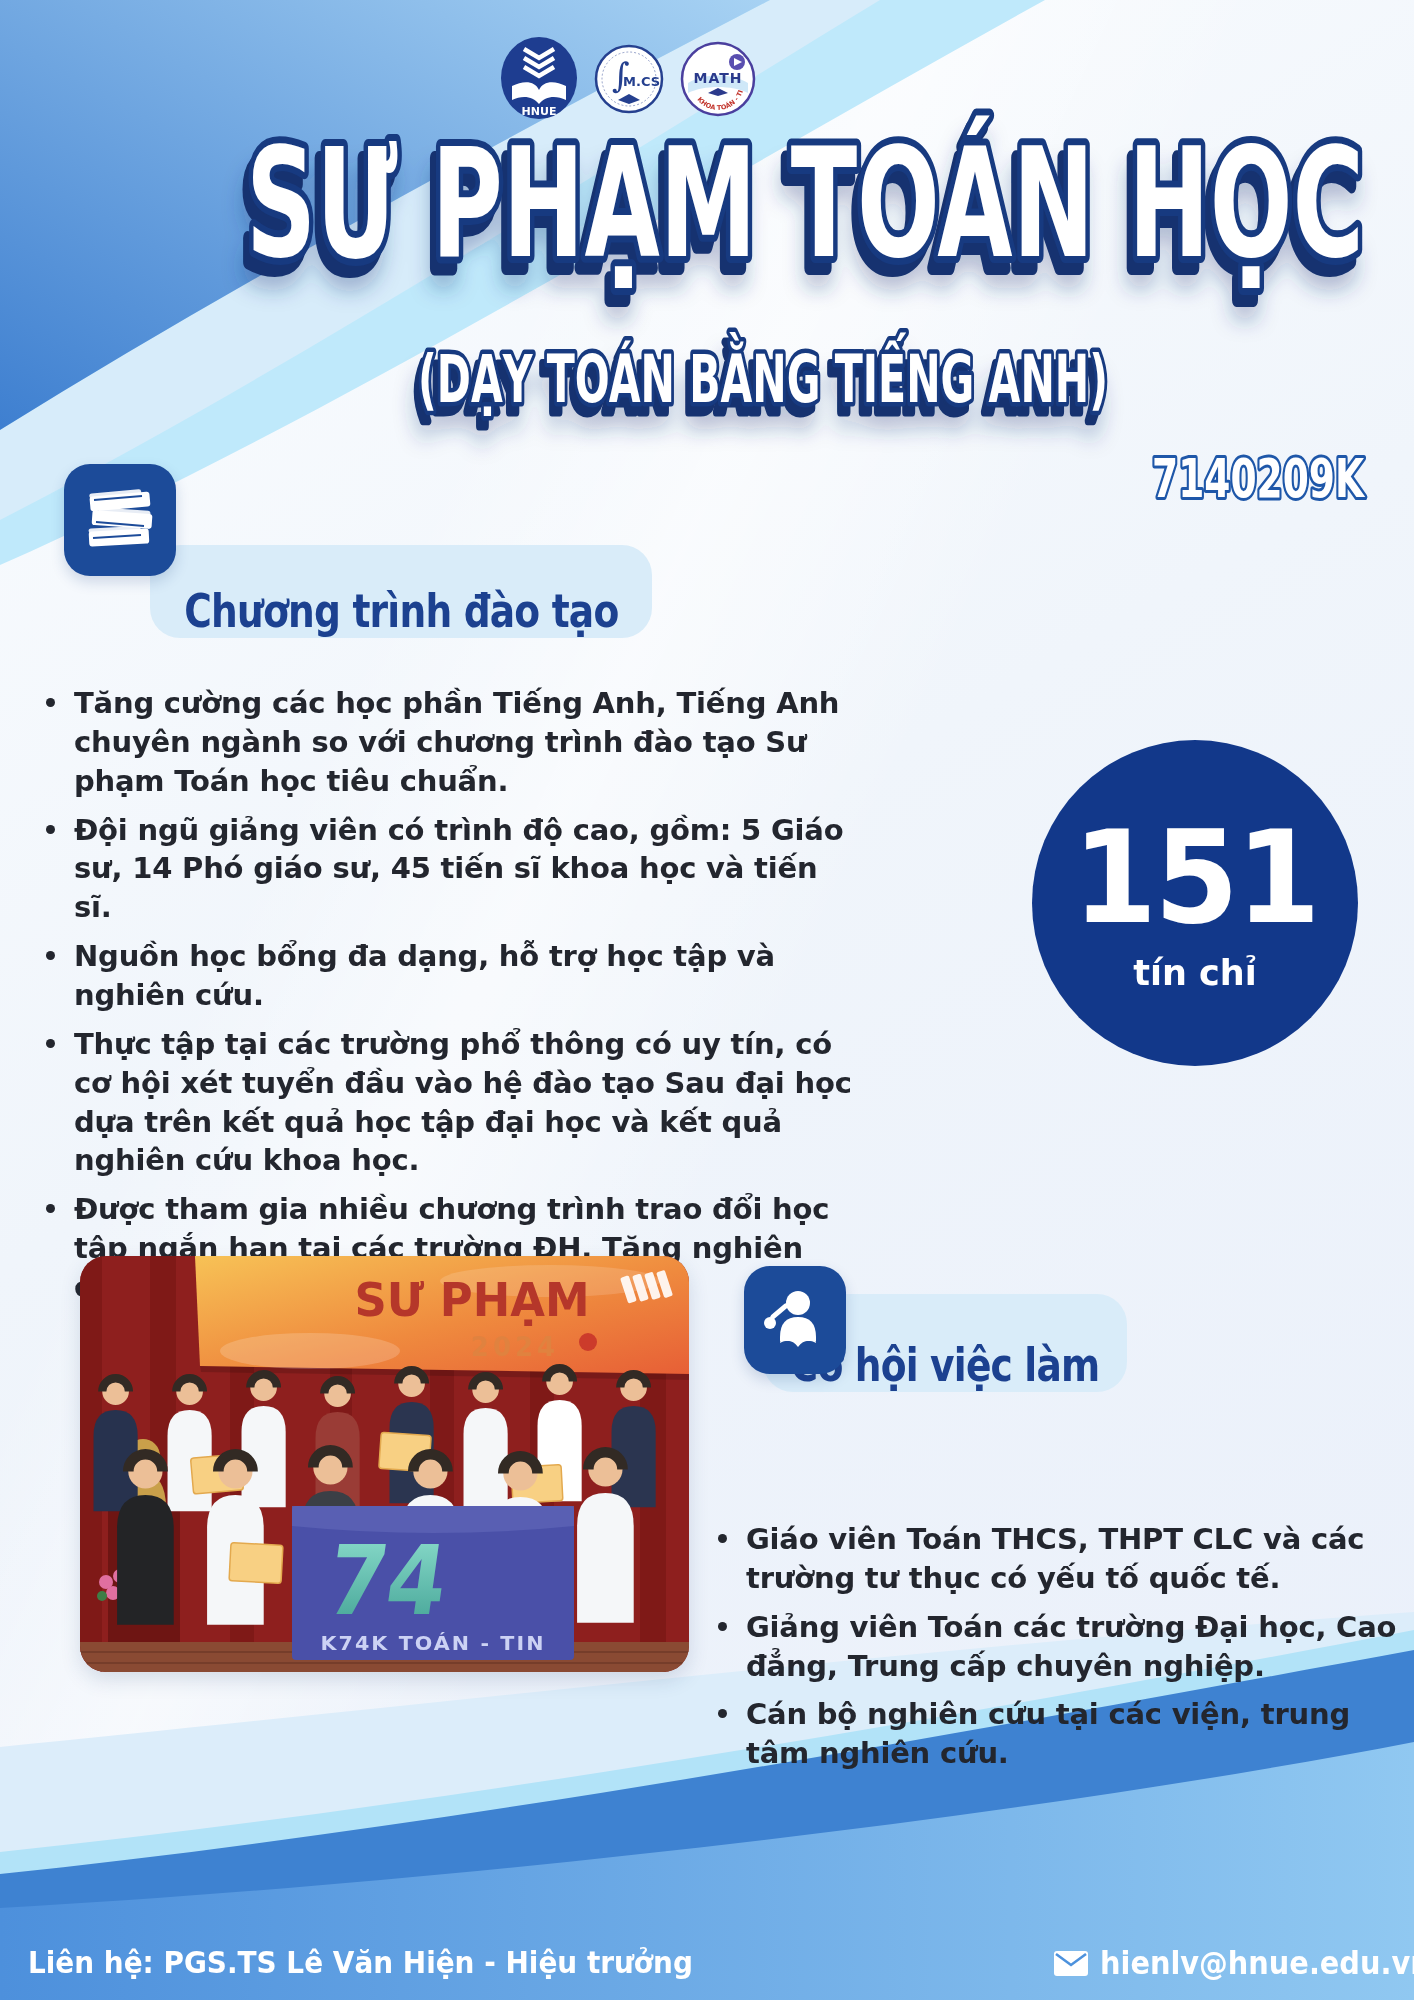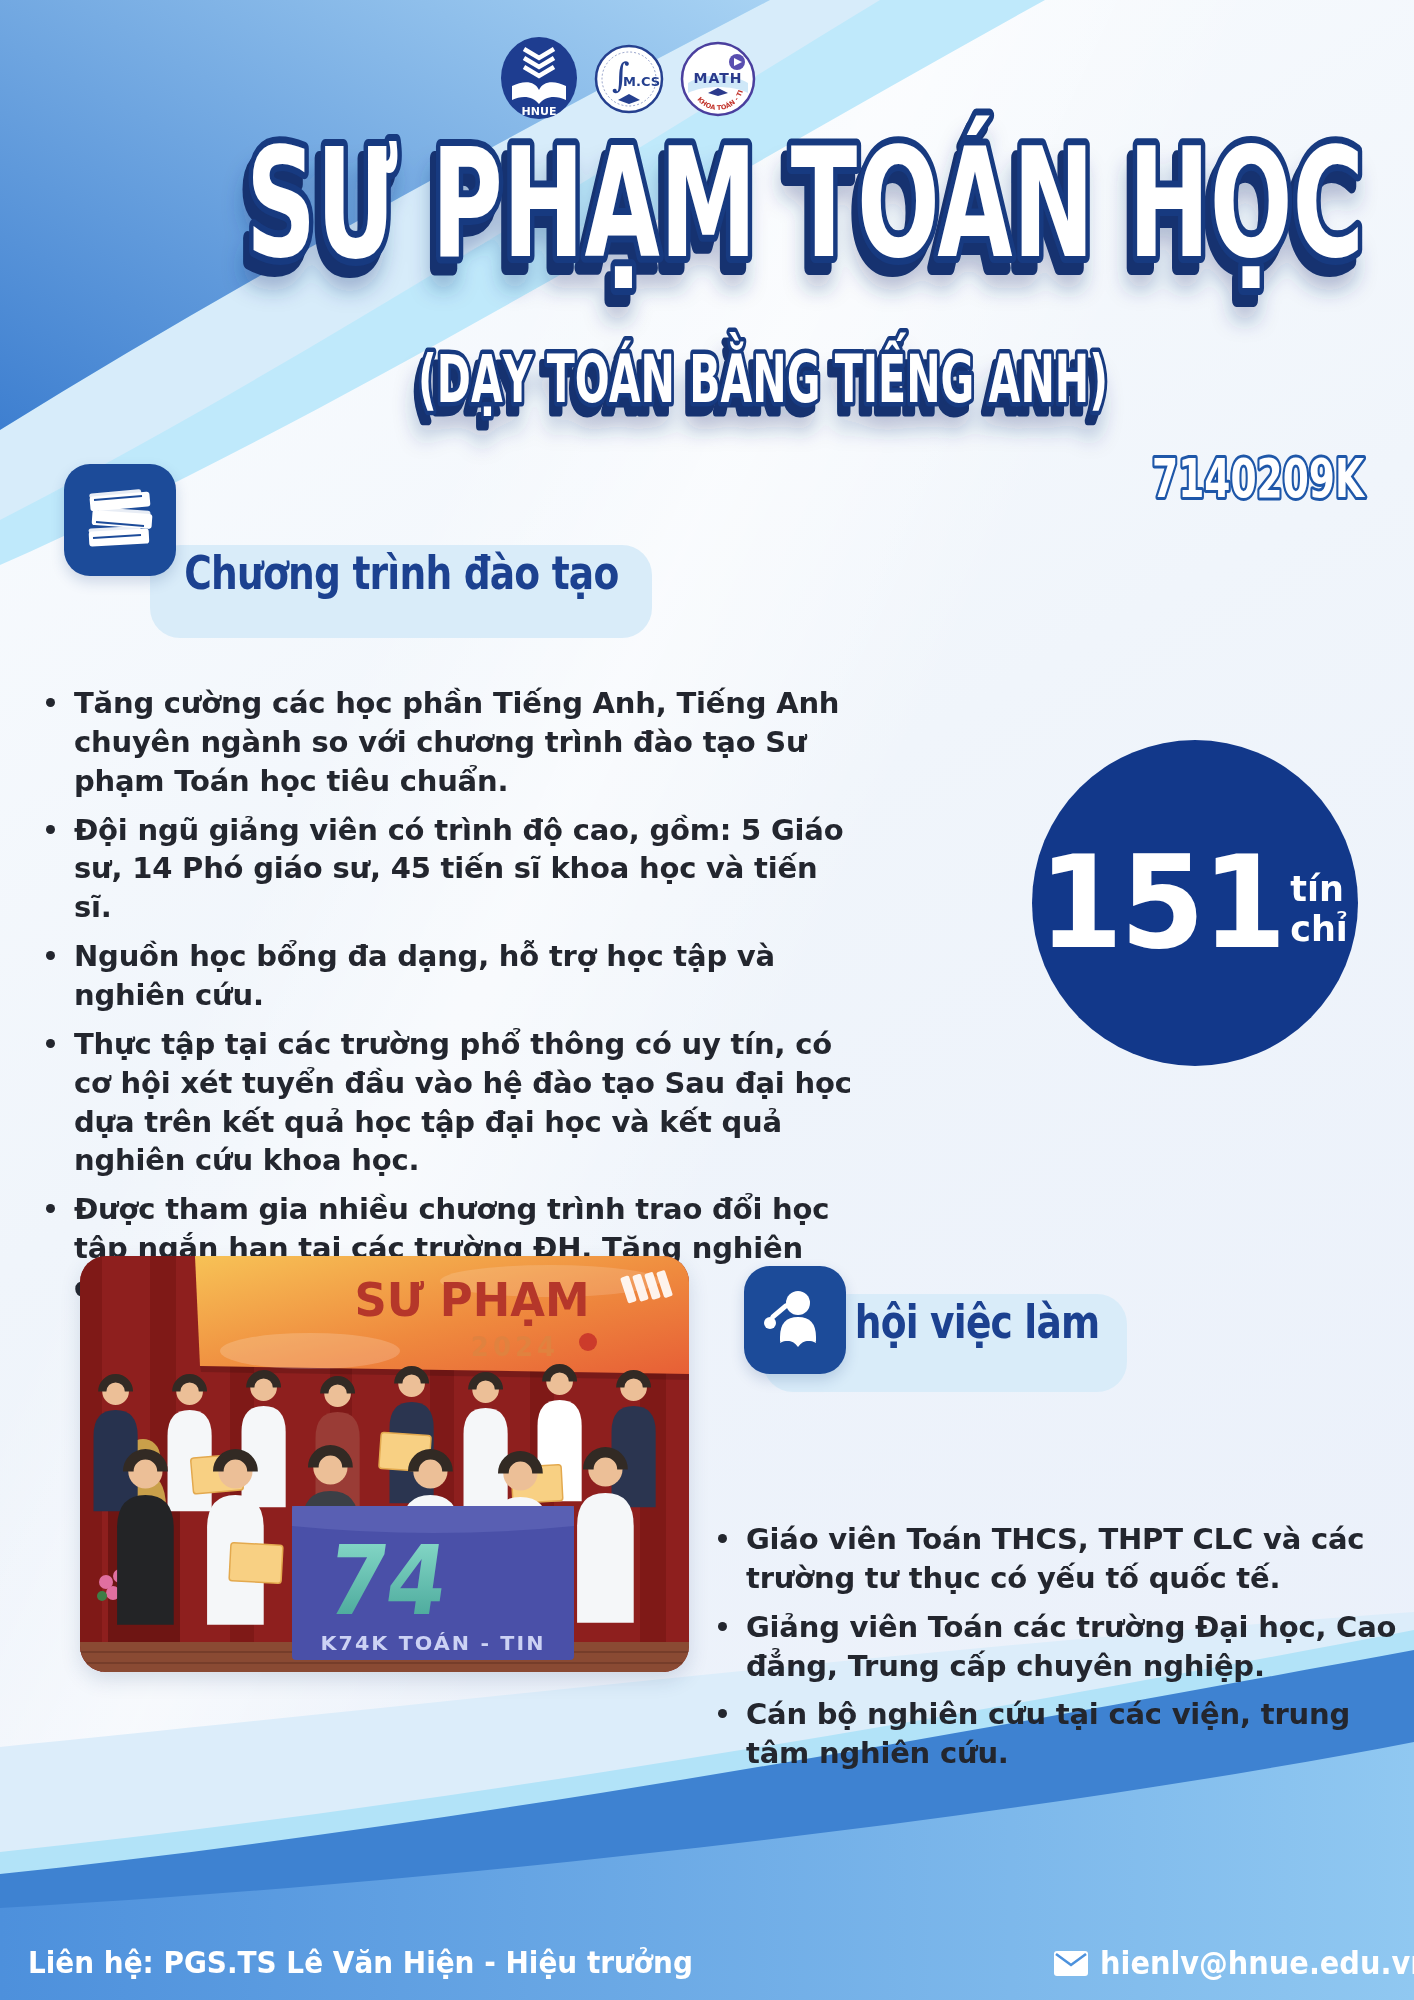--- a/index.html
+++ b/index.html
@@ -12,36 +12,36 @@
   .deco-bottom{position:absolute;left:0;top:1540px;z-index:1;}
   .logos{position:absolute;left:500px;top:36px;display:flex;gap:16px;align-items:center;z-index:3;}
   .title-svg{position:absolute;left:0;top:0;z-index:2;pointer-events:none;}
 
   .icon-sq{position:absolute;background:#1c4b99;border-radius:26px;z-index:3;
            display:flex;align-items:center;justify-content:center;box-shadow:0 6px 14px rgba(20,60,130,.18);}
   #icon-books{left:64px;top:464px;width:112px;height:112px;}
   #icon-teacher{left:744px;top:1266px;width:102px;height:108px;}
 
   .section-pill{position:absolute;background:#d9ecf9;border-radius:30px;z-index:2;
-           display:flex;align-items:flex-start;justify-content:center;}
+           display:flex;align-items:flex-end;justify-content:center;}
   #pill-program{left:150px;top:545px;width:502px;height:93px;}
   #pill-jobs{left:763px;top:1294px;width:364px;height:98px;}
   .section-heading{font-size:47px;font-weight:bold;color:#1c4190;white-space:nowrap;
            letter-spacing:-1px;transform:scaleX(.8);}
 
   .bullets{list-style:none;margin:0;padding:0;position:absolute;z-index:2;}
   .bullets li{position:relative;margin:0 0 10px 0;padding-left:34px;font-size:29px;
            line-height:1.34;color:#23262e;font-weight:700;letter-spacing:-.2px;}
   .bullets li::before{content:"";position:absolute;left:6px;top:14px;width:9px;height:9px;
            border-radius:50%;background:#23262e;}
   #program-list{left:40px;top:684px;width:812px;}
   #jobs-list{left:712px;top:1504px;width:690px;margin-top:16px;}
 
   #credits-badge{position:absolute;left:1032px;top:740px;width:326px;height:326px;border-radius:50%;
-           background:#12388a;display:flex;flex-direction:row;align-items:center;justify-content:center;
+           background:#12388a;display:flex;flex-direction:column;align-items:center;justify-content:center;
            color:#fff;z-index:2;}
   #credits-badge .num{font-size:128px;font-weight:bold;line-height:1;letter-spacing:-3px;transform:scaleX(.95);}
   #credits-badge .lbl{font-size:35px;font-weight:bold;margin-top:11px;}
 
   #photo{position:absolute;left:80px;top:1256px;width:609px;height:416px;border-radius:26px;
            overflow:hidden;z-index:2;box-shadow:0 8px 20px rgba(30,60,110,.15);}
 
   .footer-item{position:absolute;z-index:3;color:#fff;display:flex;align-items:center;gap:12px;}
   .f-text{font-size:31px;font-weight:bold;white-space:nowrap;transform:scaleX(.9);transform-origin:left center;}
   #footer-contact{left:28px;top:1944px;}

